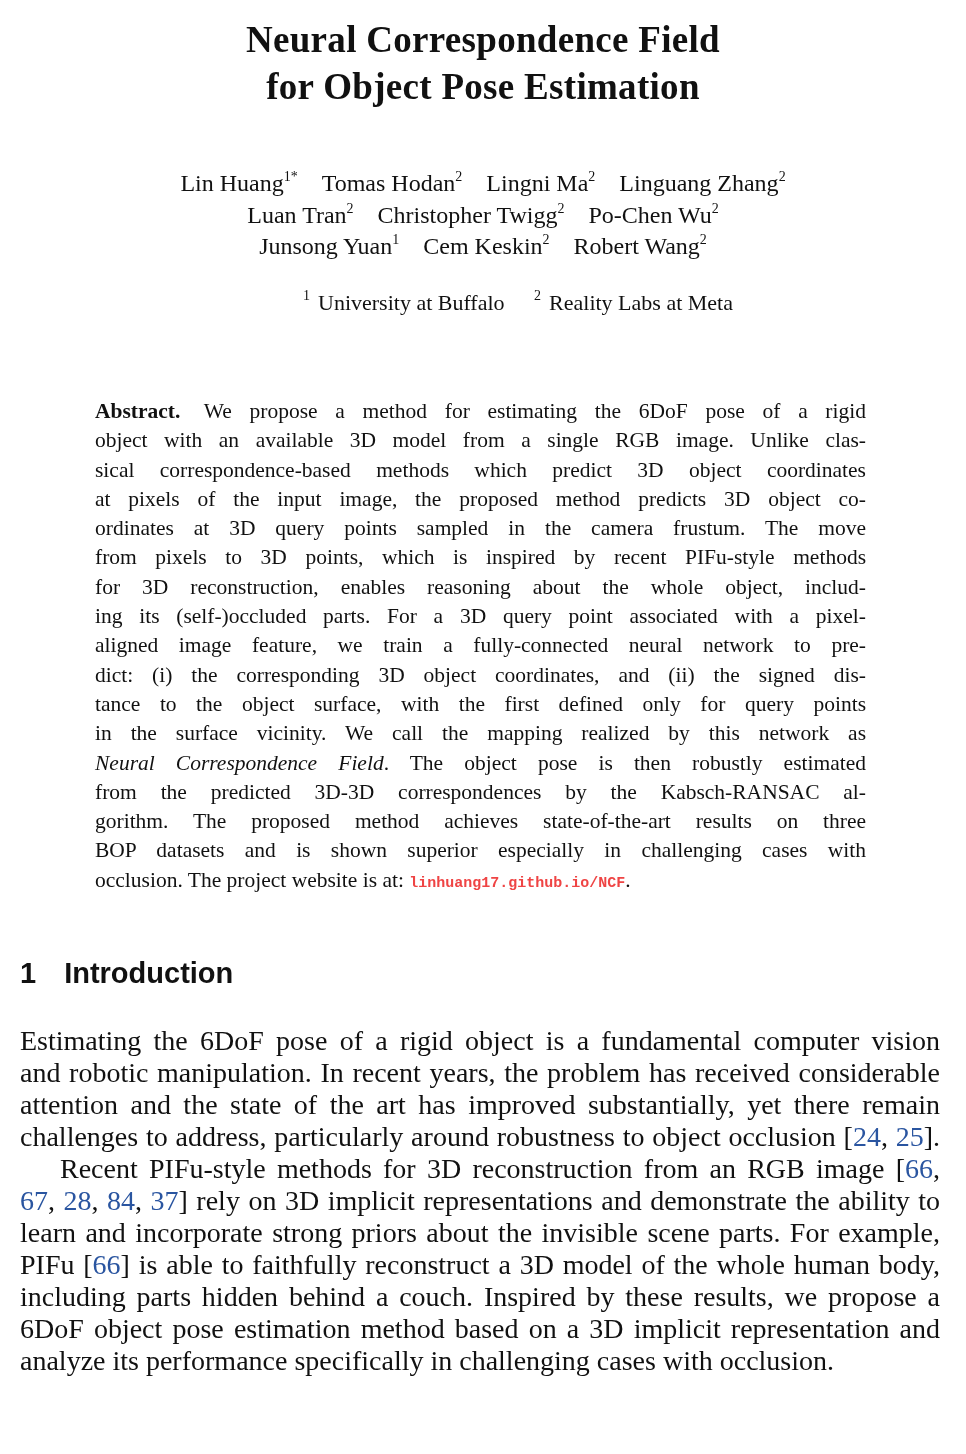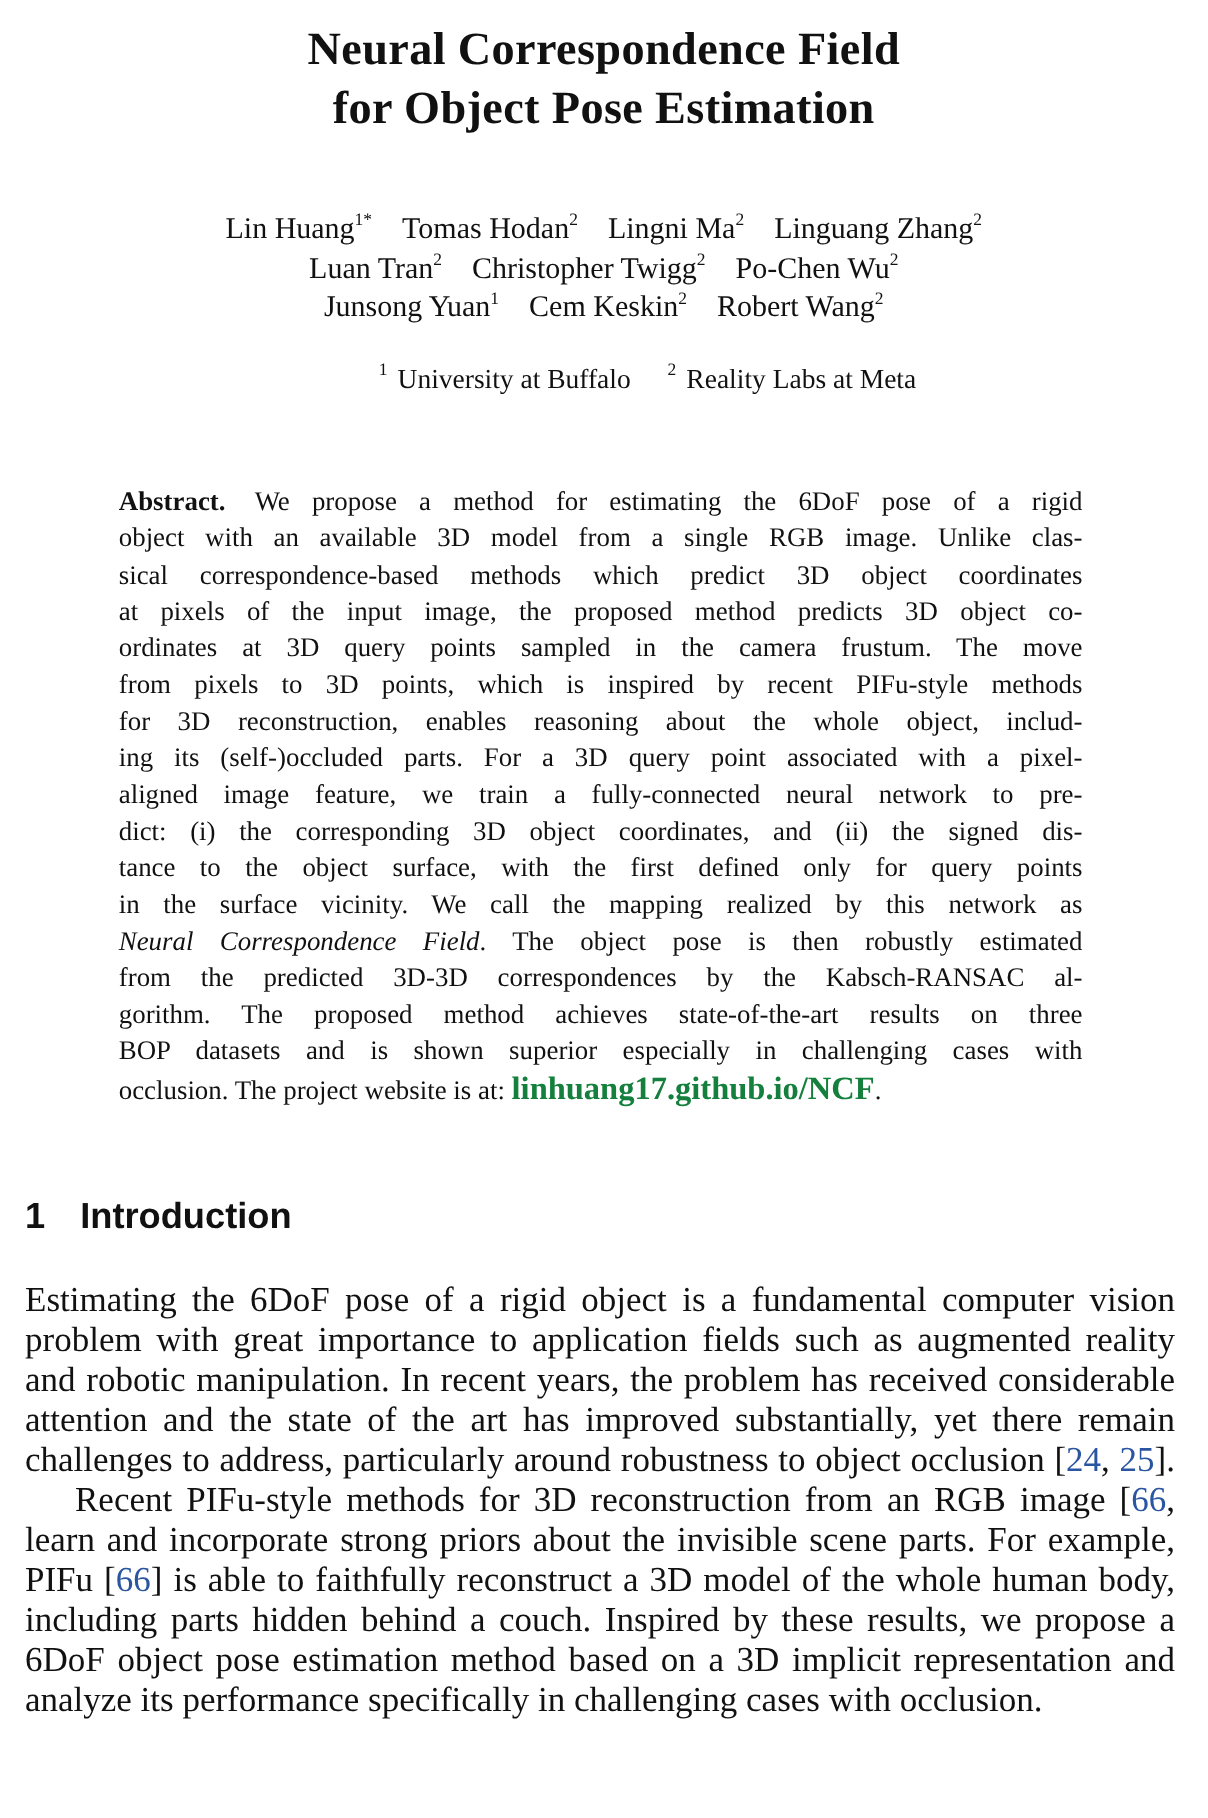--- a/index.html
+++ b/index.html
@@ -42,32 +42,32 @@
     font-family: "Liberation Serif", "DejaVu Serif", serif;
     font-size: 22px;
     line-height: 30px;
     padding-left: 39px;
   }
   .affil span { margin: 0 8px; }
   .abstract {
     position: absolute;
     left: 95px;
     width: 771px;
-    top: 387px;
+    top: 397px;
     font-family: "Liberation Serif", "DejaVu Serif", serif;
     font-size: 21.5px;
     line-height: 29.3px;
     text-align: justify;
     hyphens: manual;
   }
   .abstract .line { display: block; text-align: justify; text-align-last: justify; white-space: nowrap; }
   .abstract .line.last { text-align-last: left; }
   .abstract-label { font-weight: bold; margin-right: 6px; }
   .ital { font-style: italic; }
-  .mono { font-family: Liberation Serif, serif; color: #15803d; font-size: 26px; font-weight: bold; }
+  .mono { font-family: Liberation Mono, monospace; color: #ef4444; font-size: 15px; font-weight: bold; }
   .section-heading {
     position: absolute;
     left: 20px;
     top: 953px;
     font-family: Liberation Sans, sans-serif;
     font-weight: bold;
     font-size: 29px;
     line-height: 40px;
     white-space: nowrap;
   }
@@ -137,23 +137,23 @@
   <span class="line">BOP datasets and is shown superior especially in challenging cases with</span>
   <span class="line last"><span>occlusion. The project website is at: </span><span class="mono">linhuang17.github.io/NCF</span><span>.</span></span>
 </div>
 
 <div class="section-heading">
   <span class="num">1</span><span>Introduction</span>
 </div>
 
 <div class="intro">
   <span class="line">Estimating the 6DoF pose of a rigid object is a fundamental computer vision</span>
-  <span class="line">problem with great importance to application fields such as augmented reality</span>
   <span class="line">and robotic manipulation. In recent years, the problem has received considerable</span>
   <span class="line">attention and the state of the art has improved substantially, yet there remain</span>
   <span class="line"><span>challenges to address, particularly around robustness to object occlusion [</span><span class="cite">24</span>, <span class="cite">25</span><span>].</span></span>
   <span class="line indent"><span>Recent PIFu-style methods for 3D reconstruction from an RGB image [</span><span class="cite">66</span>,</span>
+  <span class="line"><span class="cite">67</span>, <span class="cite">28</span>, <span class="cite">84</span>, <span class="cite">37</span><span>] rely on 3D implicit representations and demonstrate the ability to</span></span>
   <span class="line">learn and incorporate strong priors about the invisible scene parts. For example,</span>
   <span class="line"><span>PIFu [</span><span class="cite">66</span><span>] is able to faithfully reconstruct a 3D model of the whole human body,</span></span>
   <span class="line">including parts hidden behind a couch. Inspired by these results, we propose a</span>
   <span class="line">6DoF object pose estimation method based on a 3D implicit representation and</span>
   <span class="line last">analyze its performance specifically in challenging cases with occlusion.</span>
 </div>
 
 </body></html>

